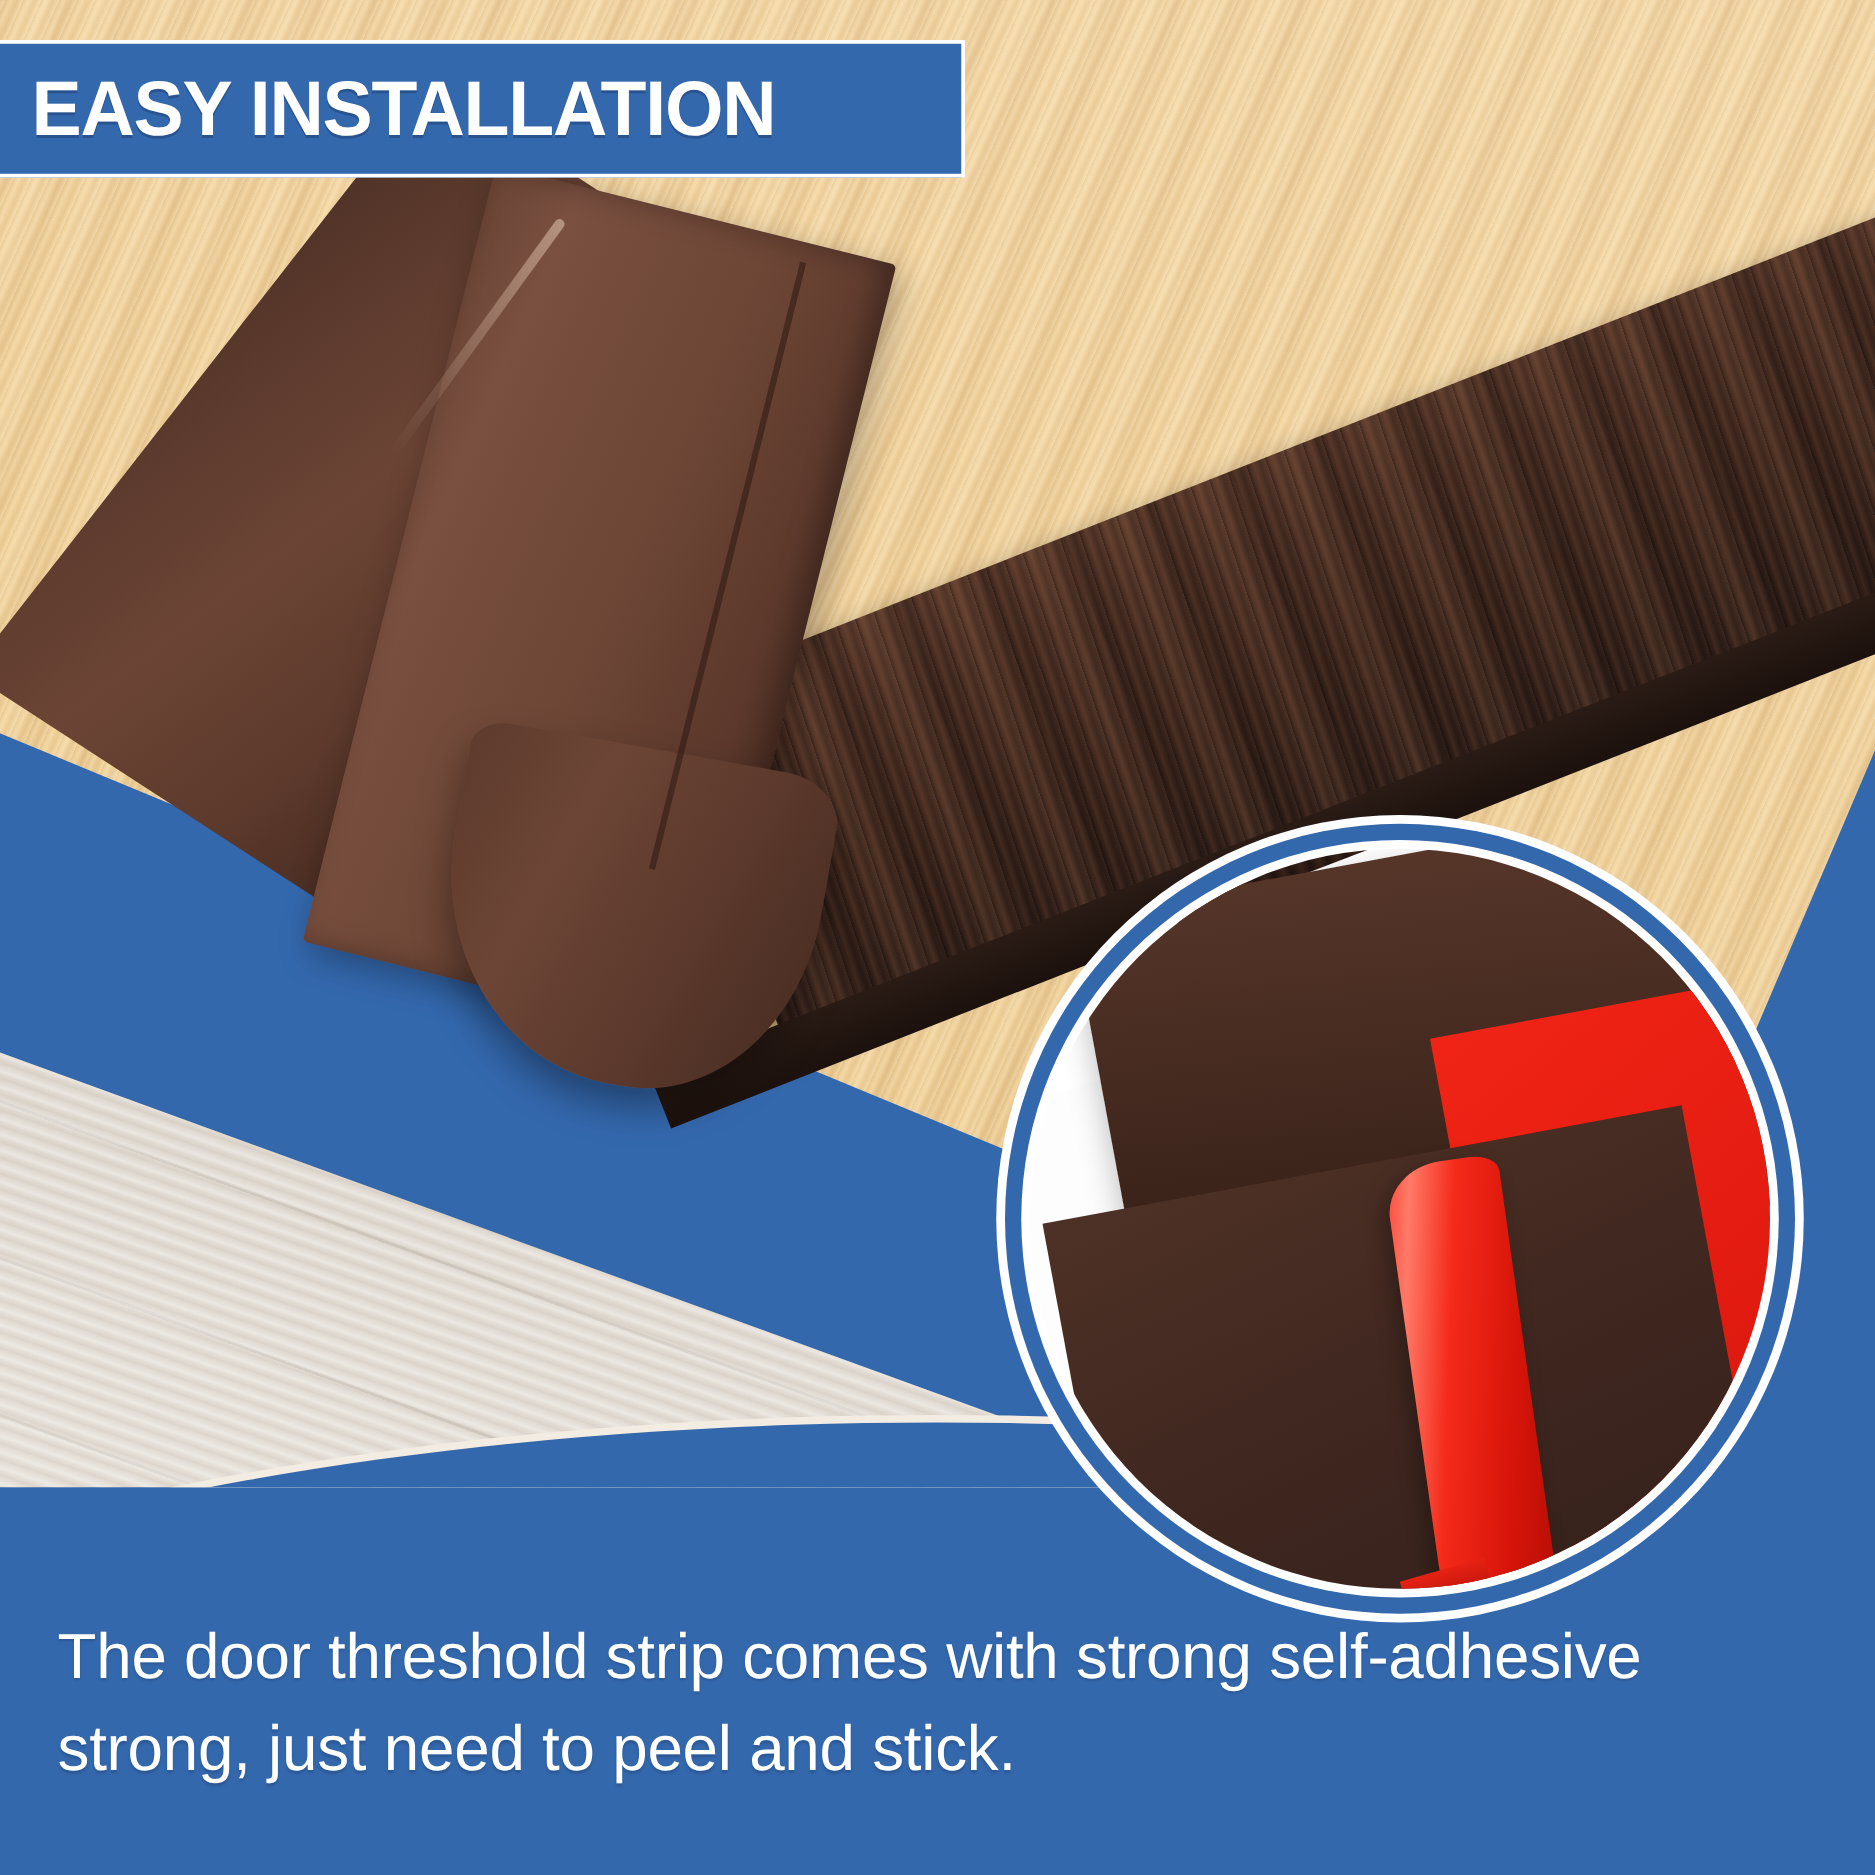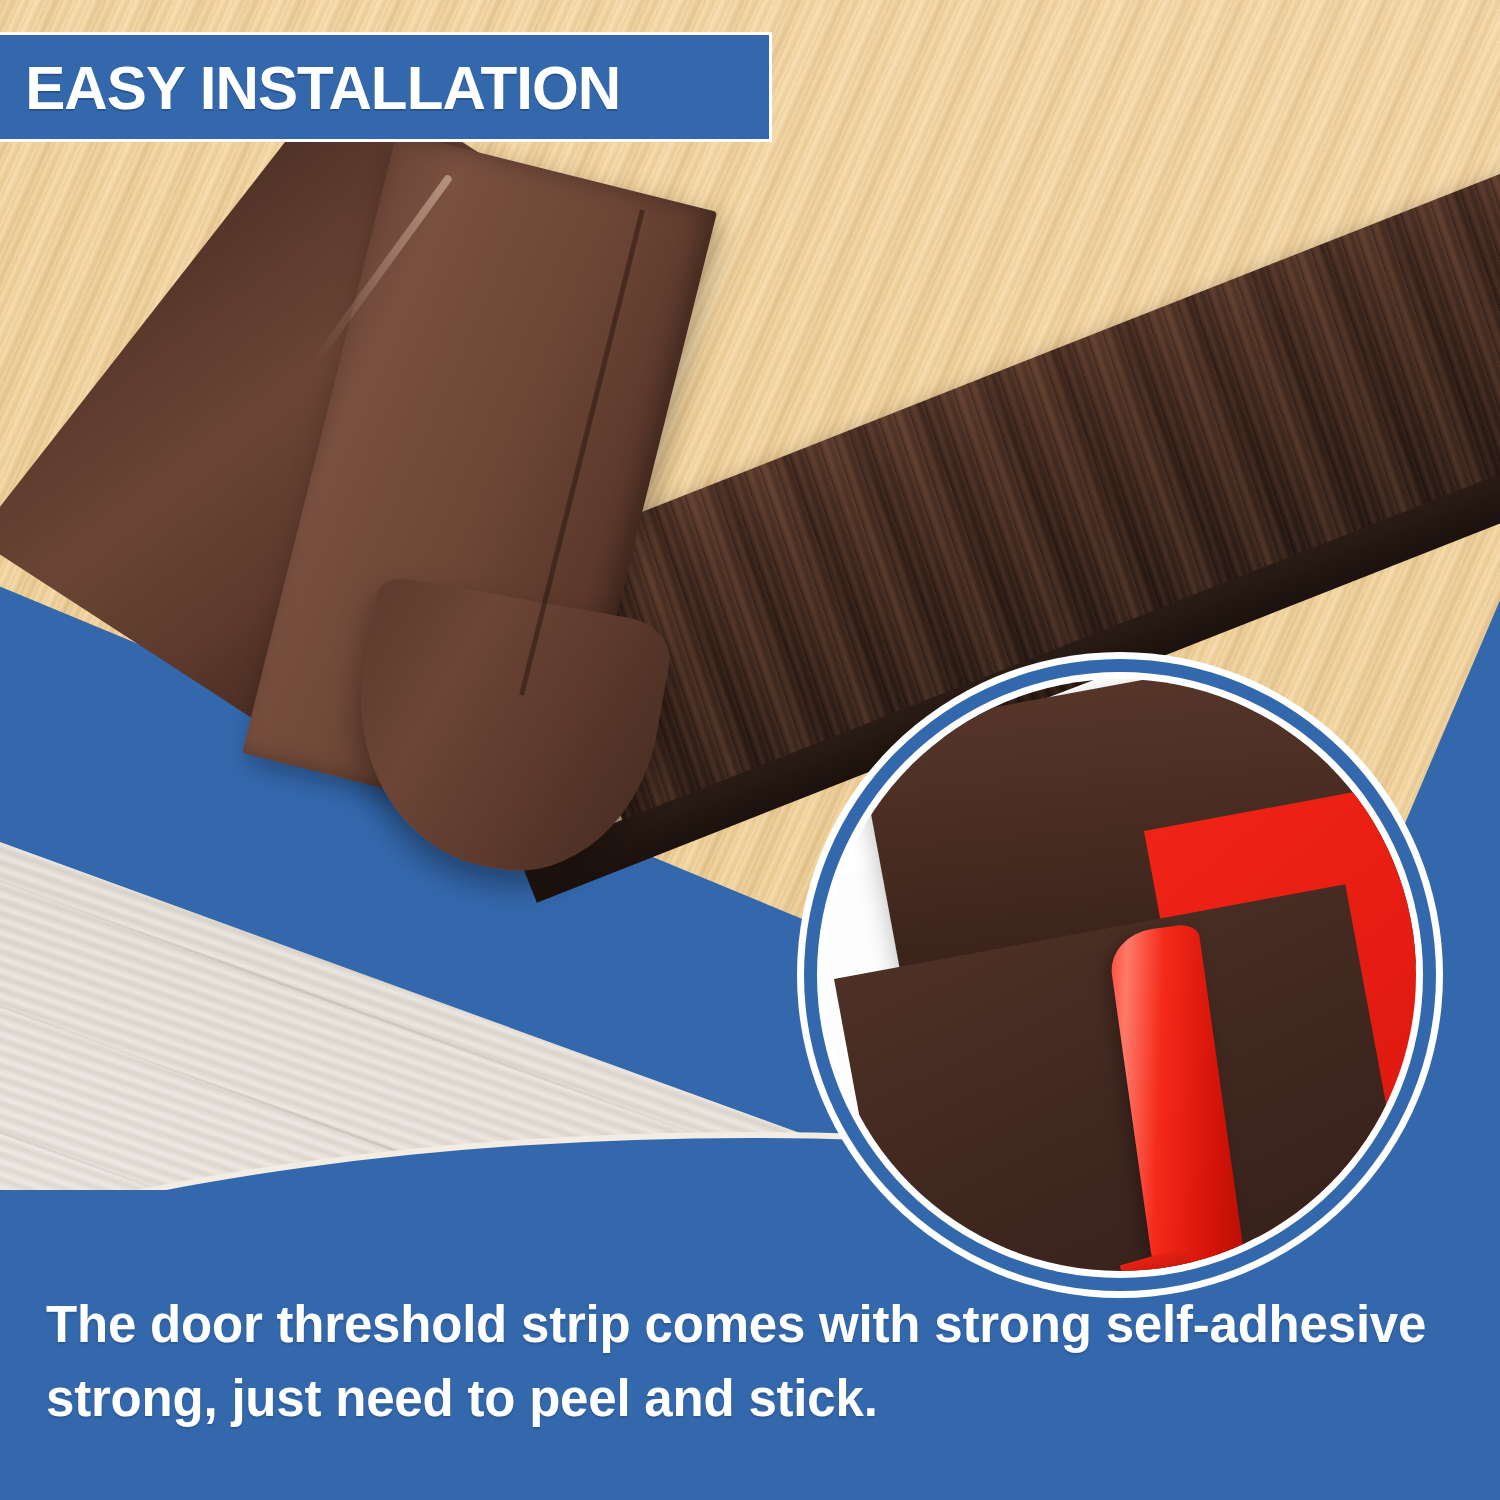--- a/index.html
+++ b/index.html
@@ -288,21 +288,21 @@
   }
 
   
   .footer{
     position:absolute;left:0;bottom:0;width:1500px;height:260px;
     z-index:22;
   }
   .footer-line{
     color:#ffffff;
     font-family:"Liberation Sans",sans-serif;
-    font-weight:700;
+    font-weight:400;
     font-size:51px;
     line-height:74px;
     letter-spacing:-.2px;
     padding-left:46px;
     white-space:nowrap;
     text-shadow:0 2px 2px rgba(20,45,85,.28);
   }
   .footer-inner{padding-top:48px;}
 </style>
 </head>

